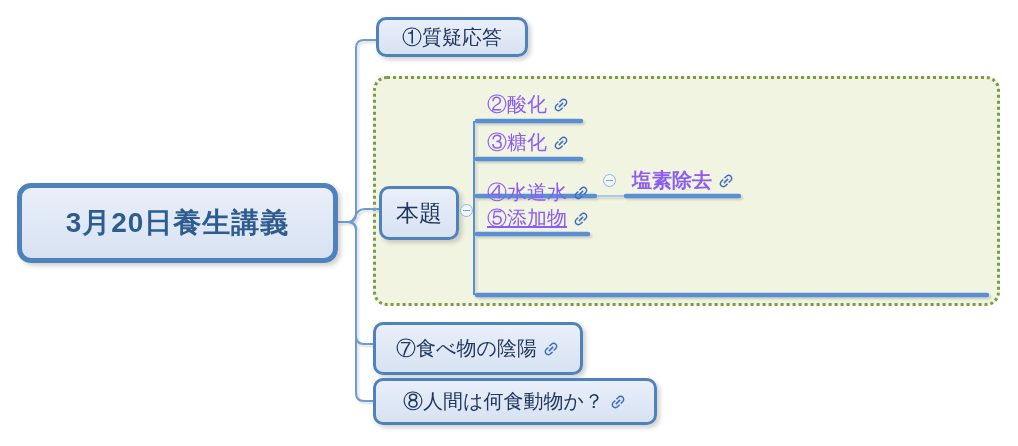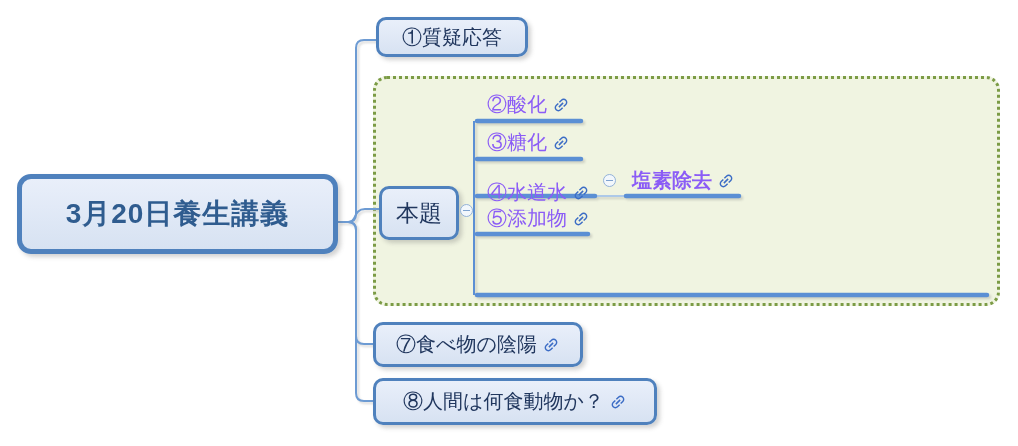--- a/index.html
+++ b/index.html
@@ -19,38 +19,38 @@
   
   .topic{
     position:absolute;display:flex;align-items:center;justify-content:center;
     box-sizing:border-box;z-index:3;white-space:nowrap;
     border:3px solid #4f81bd;border-radius:10px;
     background:linear-gradient(#e9effa,#d7e2f2);
     color:#21375e;font-size:20px;
     box-shadow:3px 3px 4px rgba(110,110,110,0.30);
   }
   .topic.root{
-    left:17px;top:174px;width:321px;height:80px;
+    left:17px;top:183px;width:321px;height:80px;
     border-width:5px;border-radius:14px;
     font-size:28px;font-weight:bold;color:#2f5c8f;letter-spacing:1px;
   }
   .topic.qa{left:376px;top:17px;width:152px;height:40px;}
   .topic.main{left:379px;top:186px;width:80px;height:54px;font-size:23px;}
-  .topic.yinyang{left:373px;top:322px;width:210px;height:45px;}
+  .topic.yinyang{left:373px;top:322px;width:210px;height:53px;}
   .topic.whateater{left:373px;top:378px;width:284px;height:47px;text-align:center;}
   
   .line-topic{
     position:absolute;z-index:3;color:#8b5cf6;font-size:20px;
     white-space:nowrap;line-height:22px;
   }
   .line-topic.t2{left:487px;top:93px;}
   .line-topic.t3{left:487px;top:131px;text-align:right;}
   .line-topic.t4{left:487px;top:169px;margin-top:12px;}
   .line-topic.t4c{left:632px;top:169px;font-weight:bold;}
-  .line-topic.t5{left:487px;top:207px;}
+  .line-topic.t5{left:487px;top:207px;text-decoration:underline;}
   .line-topic.t6{left:487px;top:242px;width:508px;font-size:17px;
     line-height:26px;white-space:normal;}
   
   .link-ic{width:18px;height:18px;margin-left:5px;vertical-align:-3px;}
   .topic .link-ic{vertical-align:-2px;}
   
   .minus{
     position:absolute;width:11px;height:11px;box-sizing:content-box;
     border:1px solid #93b2d8;border-radius:50%;background:#f2f7fc;z-index:4;
   }

